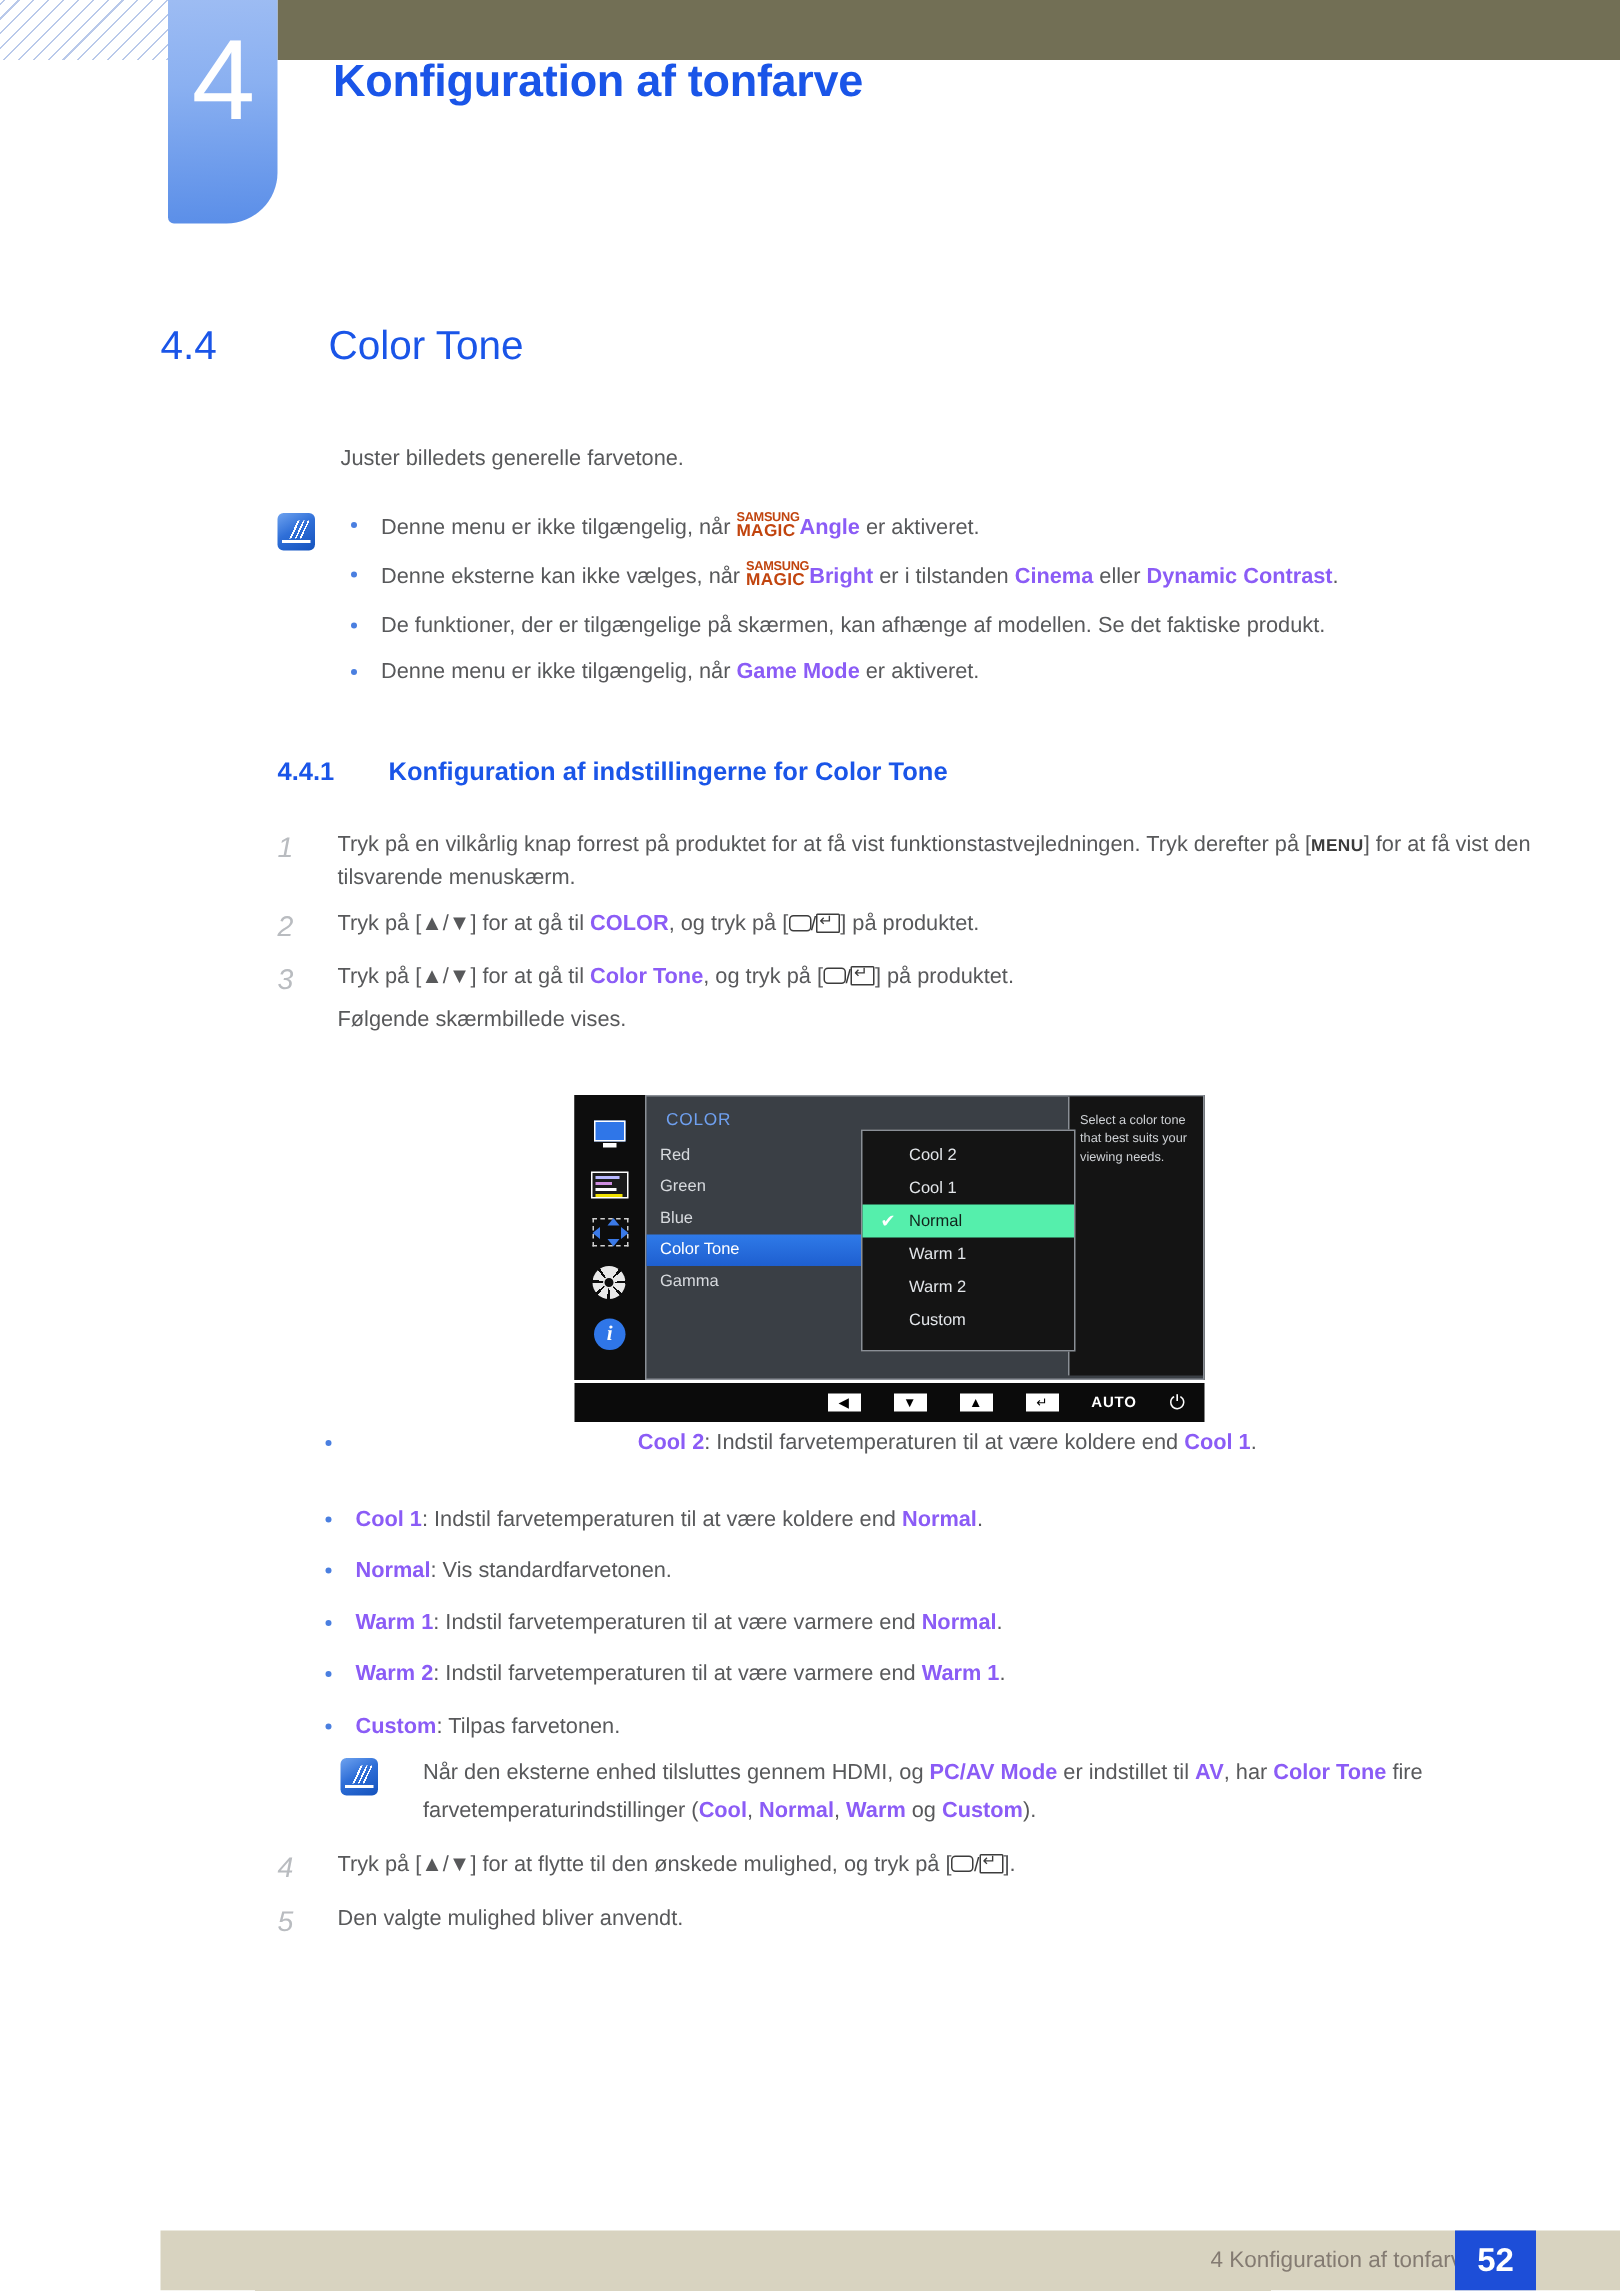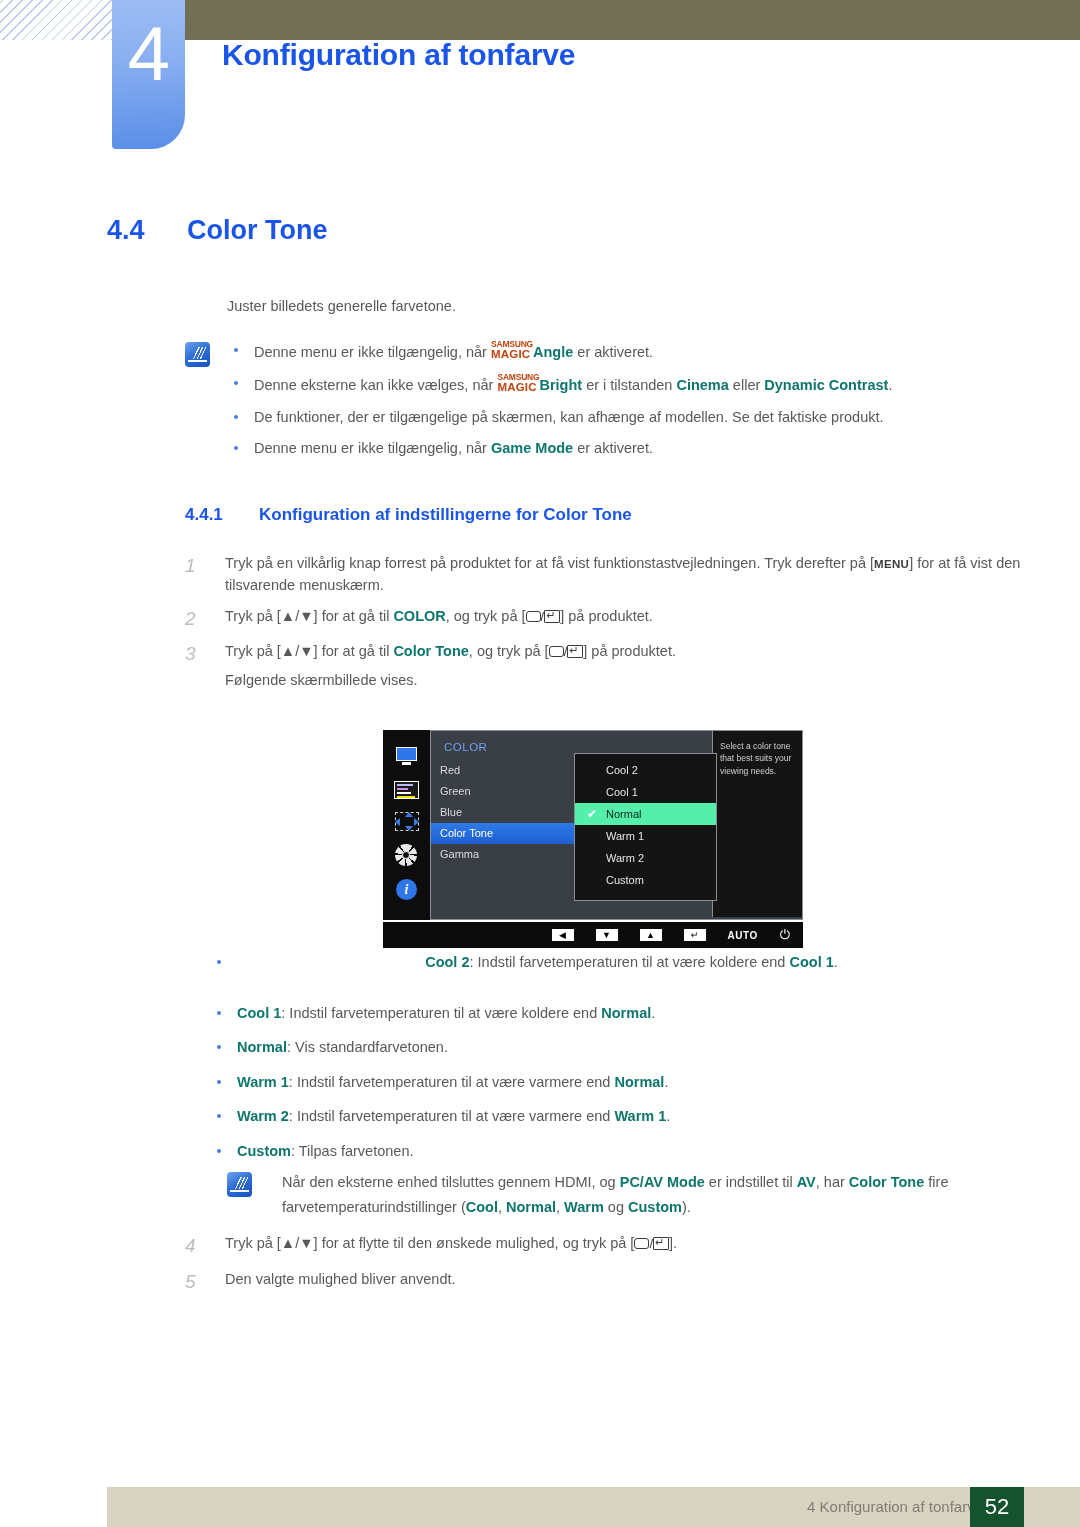--- a/index.html
+++ b/index.html
@@ -51,21 +51,21 @@
     color: #1a55e8;
     letter-spacing: -0.2px;
   }
 
   
   .sec-head {
     position: absolute; left: 107px; top: 215px;
     width: 860px;
     display: flex;
     color: #1a55e8;
-    font-size: 27px; font-weight: bold;
+    font-size: 27px; font-weight: normal; gap: 32px;
   }
   .sec-num { width: 80px; }
 
   .sub-head {
     position: absolute; left: 185px; top: 505px;
     display: flex;
     color: #1a55e8;
     font-size: 17px; font-weight: bold;
   }
   .sub-num { width: 74px; }
@@ -114,21 +114,21 @@
     line-height: 1.42;
     margin-bottom: 11px;
   }
   ul.bul > li::before {
     content: "";
     position: absolute; left: 6px; top: 8px;
     width: 4px; height: 4px; border-radius: 50%;
     background: #4a7fe0;
   }
 
-  .red { color: #0f766e; font-weight: bold; }
+  .red { color: #8b5cf6; font-weight: bold; }
   .magic {
     display: inline-block;
     vertical-align: baseline;
     font-weight: bold;
     color: #c1440e;
     line-height: 0.92;
     text-align: left;
     position: relative;
     top: 1px;
     margin-right: 0px;
@@ -344,22 +344,22 @@
     width: 973px; height: 40px;
     background: #d8d3c0;
   }
   .footer-txt {
     position: absolute; right: 97px; top: 11px;
     color: #847b72; font-size: 15px;
   }
   .footer-page {
     position: absolute; left: 863px; top: 0;
     width: 54px; height: 40px;
-    background: #14532d;
-    color: #ffffff; font-size: 22px; font-weight: normal;
+    background: #1d4ed8;
+    color: #ffffff; font-size: 22px; font-weight: bold;
     display: flex; align-items: center; justify-content: center;
   }
 </style>
 </head>
 <body>
 
 <div class="hdr-hatch"></div>
 <div class="hdr-bar"></div>
 <div class="hdr-chip">
   <span class="hdr-chip-num">4</span>

